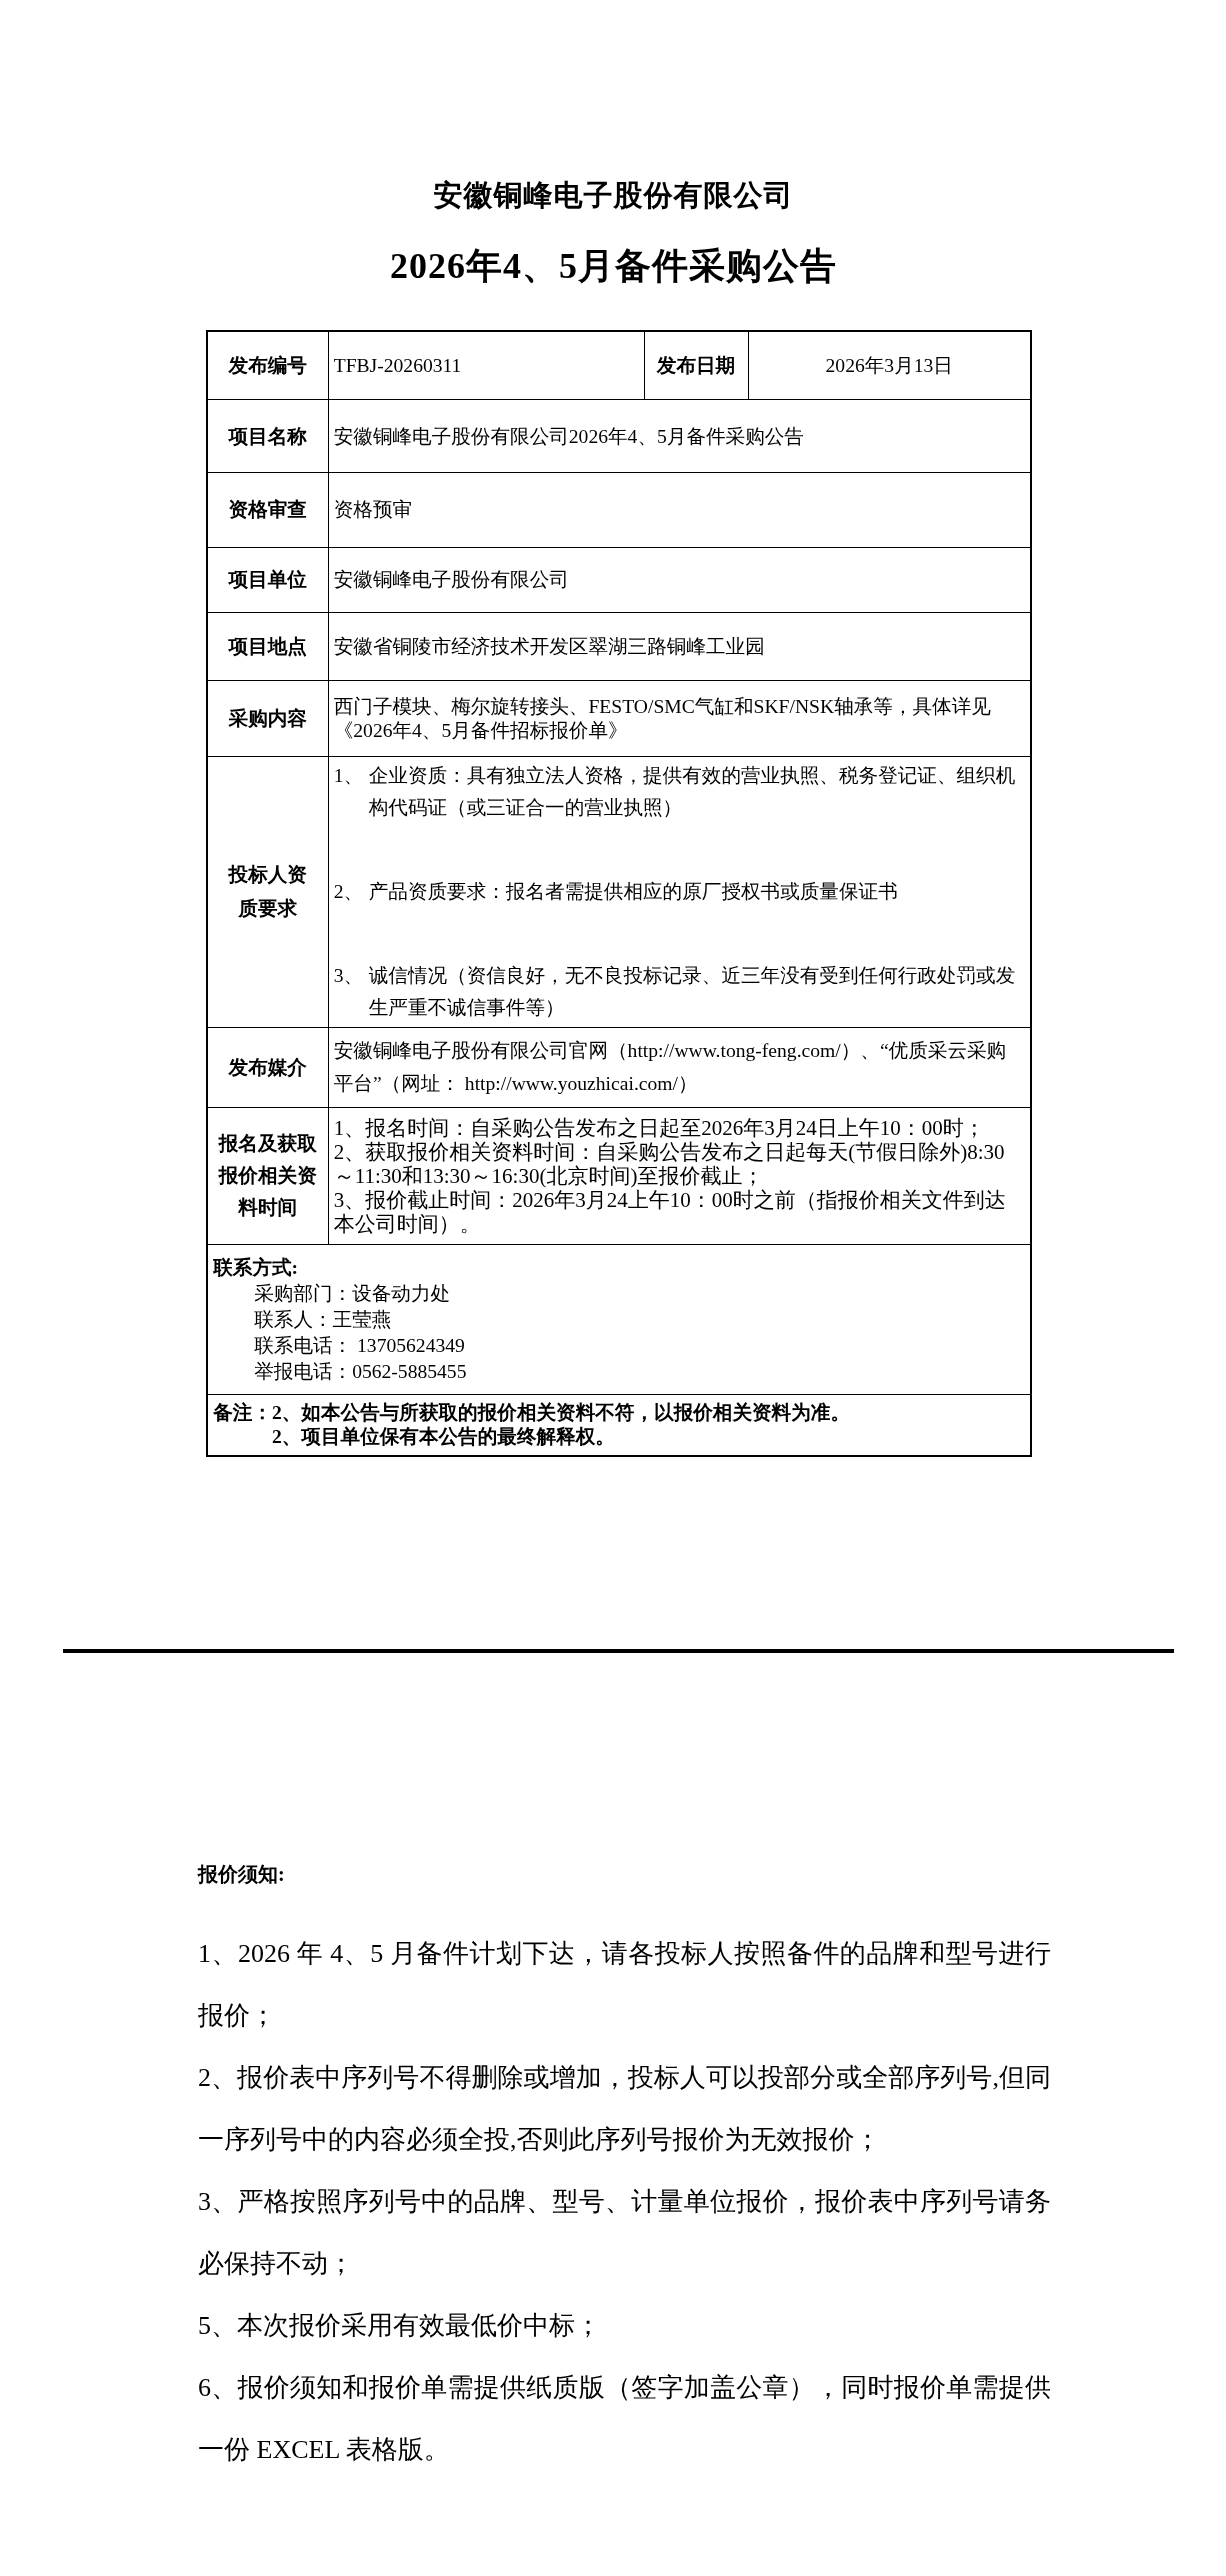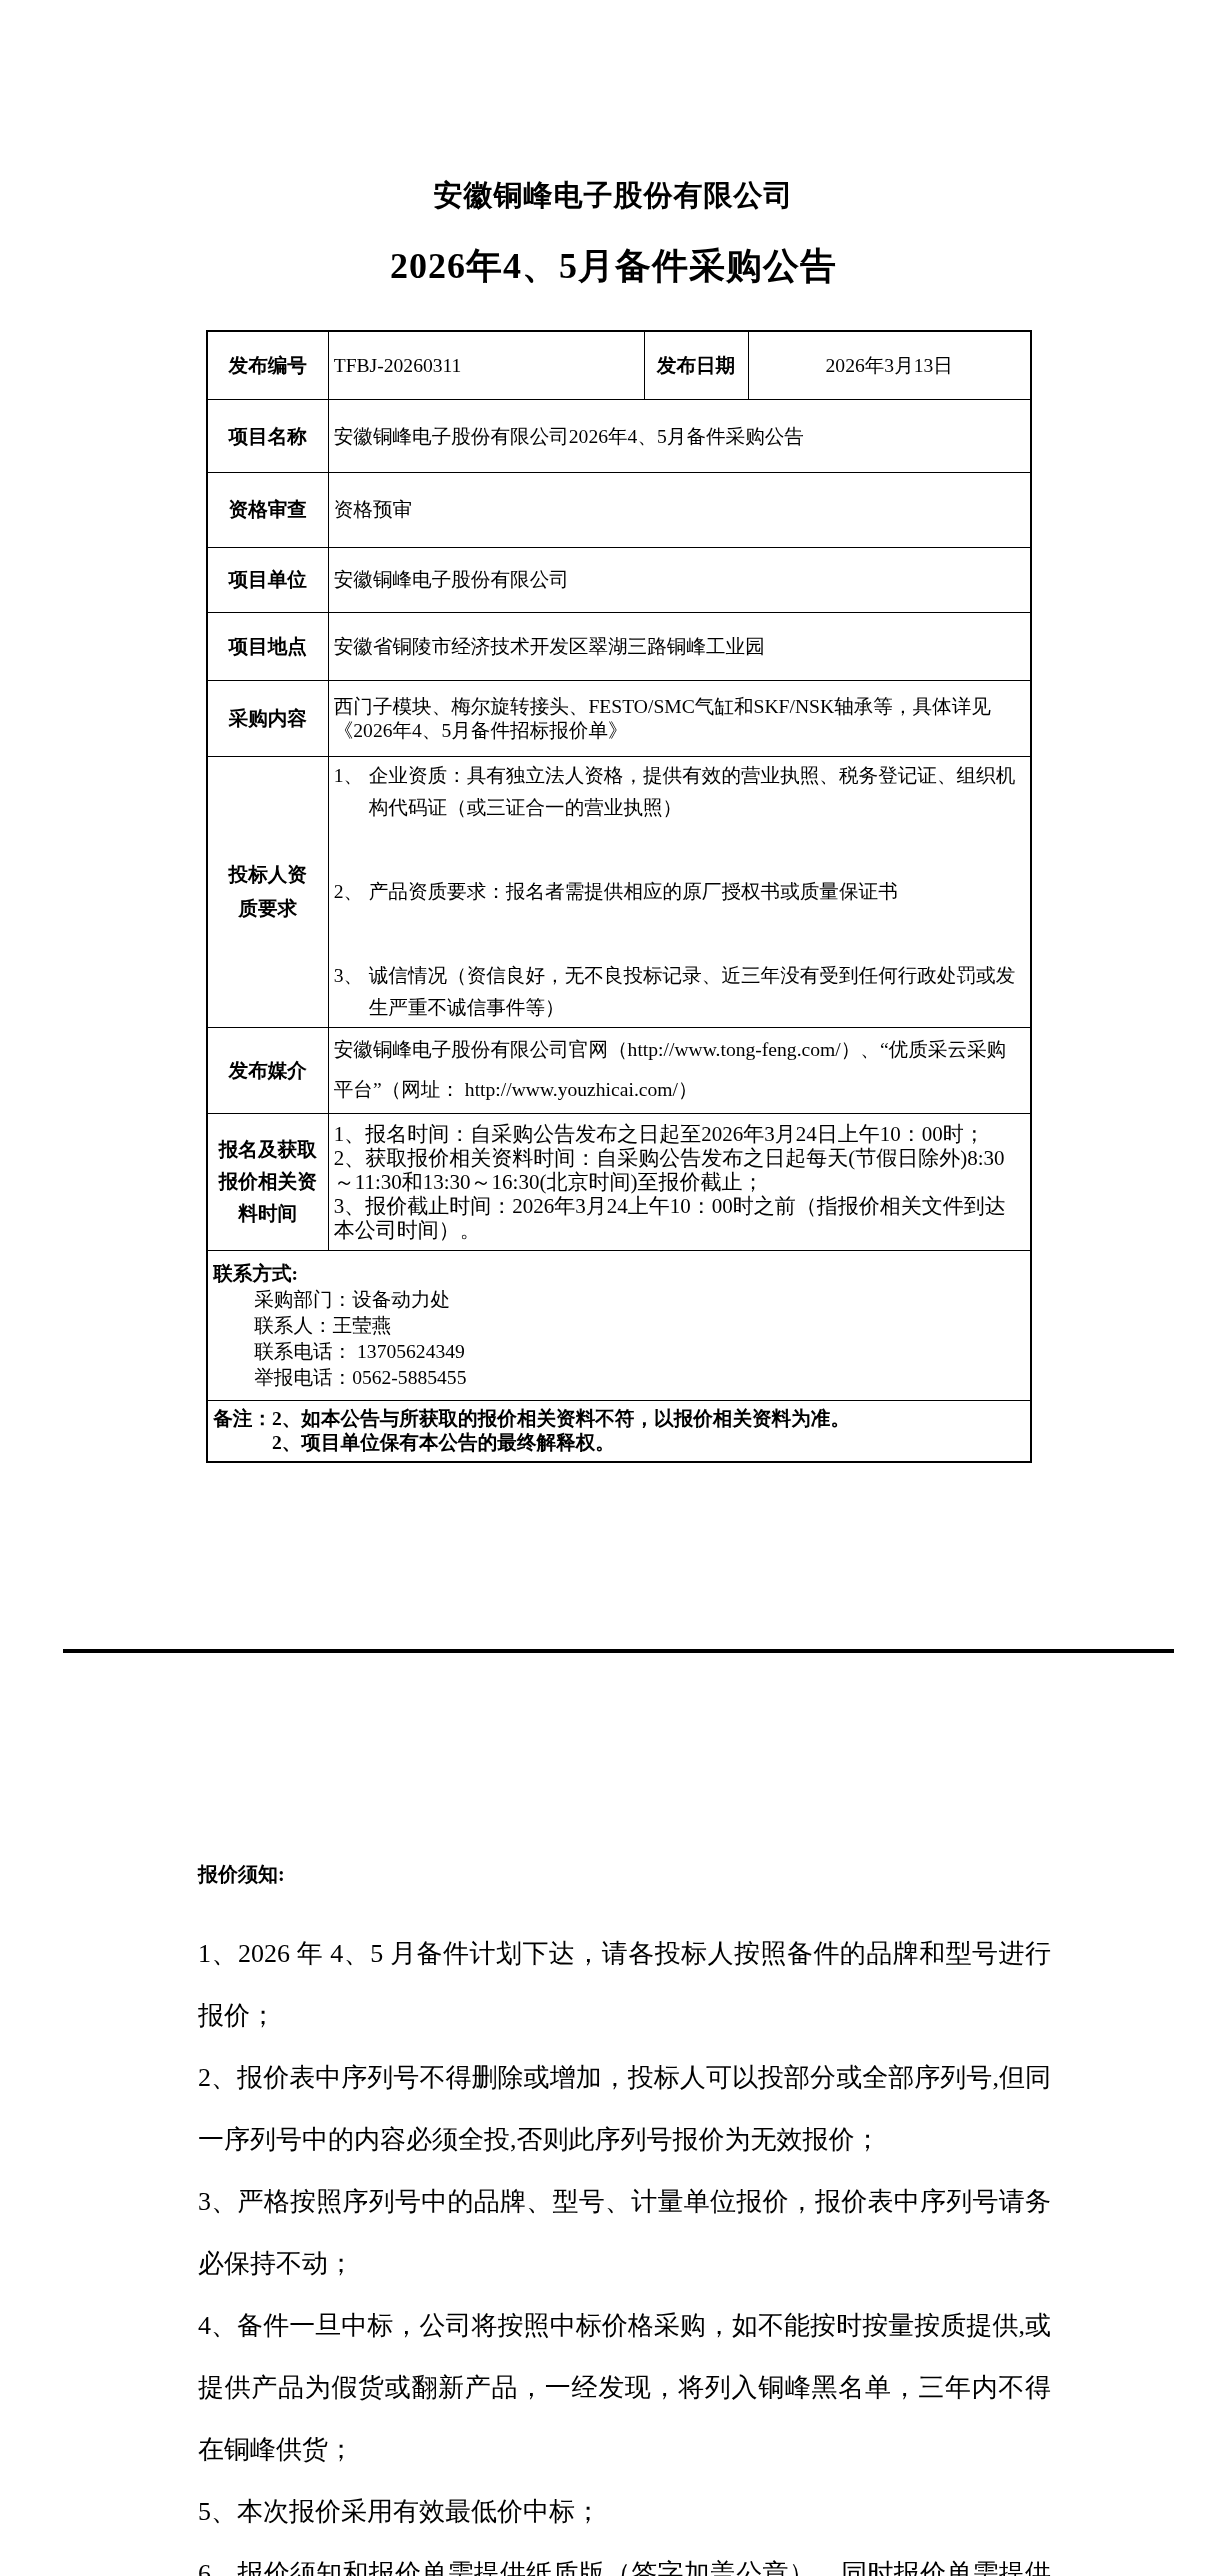--- a/index.html
+++ b/index.html
@@ -60,21 +60,21 @@
   tr.r4 td { height: 60px; }
   tr.r5 td { height: 63px; }
   tr.r6 td { height: 71px; }
   tr.r7 td { height: 266px; }
   tr.r8 td { height: 74px; }
   tr.r9 td { height: 132px; }
   tr.r10 td { height: 145px; }
   tr.r11 td { height: 56px; }
 
   tr.r6 td.value { line-height: 24px; }
-  tr.r8 td.value { line-height: 40px; }
+  tr.r8 td.value { line-height: 33px; }
 
   
   td.qual-cell { vertical-align: middle; padding: 9.3px 6.2px 9.3px 4.1px; }
   .qual-item { display: flex; margin-bottom: 52px; }
   .qual-item:last-child { margin-bottom: 0; }
   .qual-num { flex: 0 0 35px; line-height: 32px; }
   .qual-text { flex: 1; line-height: 32px; }
 
   
   td.reg-cell { font-size: 21px; line-height: 24px; padding: 4.1px 5.2px 4.1px 4.1px; }
@@ -219,20 +219,19 @@
     </table>
 
   <div class="page-divider"></div>
 
   <div id="notice-heading">报价须知:</div>
 
   <div id="notice-body">
     <p>1、2026 年 4、5 月备件计划下达，请各投标人按照备件的品牌和型号进行报价；</p>
     <p>2、报价表中序列号不得删除或增加，投标人可以投部分或全部序列号,但同一序列号中的内容必须全投,否则此序列号报价为无效报价；</p>
     <p>3、严格按照序列号中的品牌、型号、计量单位报价，报价表中序列号请务必保持不动；</p>
-    <p>4、备件一旦中标，公司将按照中标价格采购，如不能按时按量按质提供,或提供产品为假货或翻新产品，一经发现，将列入铜峰黑名单，三年内不得在铜峰供货；</p>
     <p>5、本次报价采用有效最低价中标；</p>
     <p>6、报价须知和报价单需提供纸质版（签字加盖公章），同时报价单需提供一份 EXCEL 表格版。</p>
 
   </div>
 
 </div>
 
 
 </body></html>

